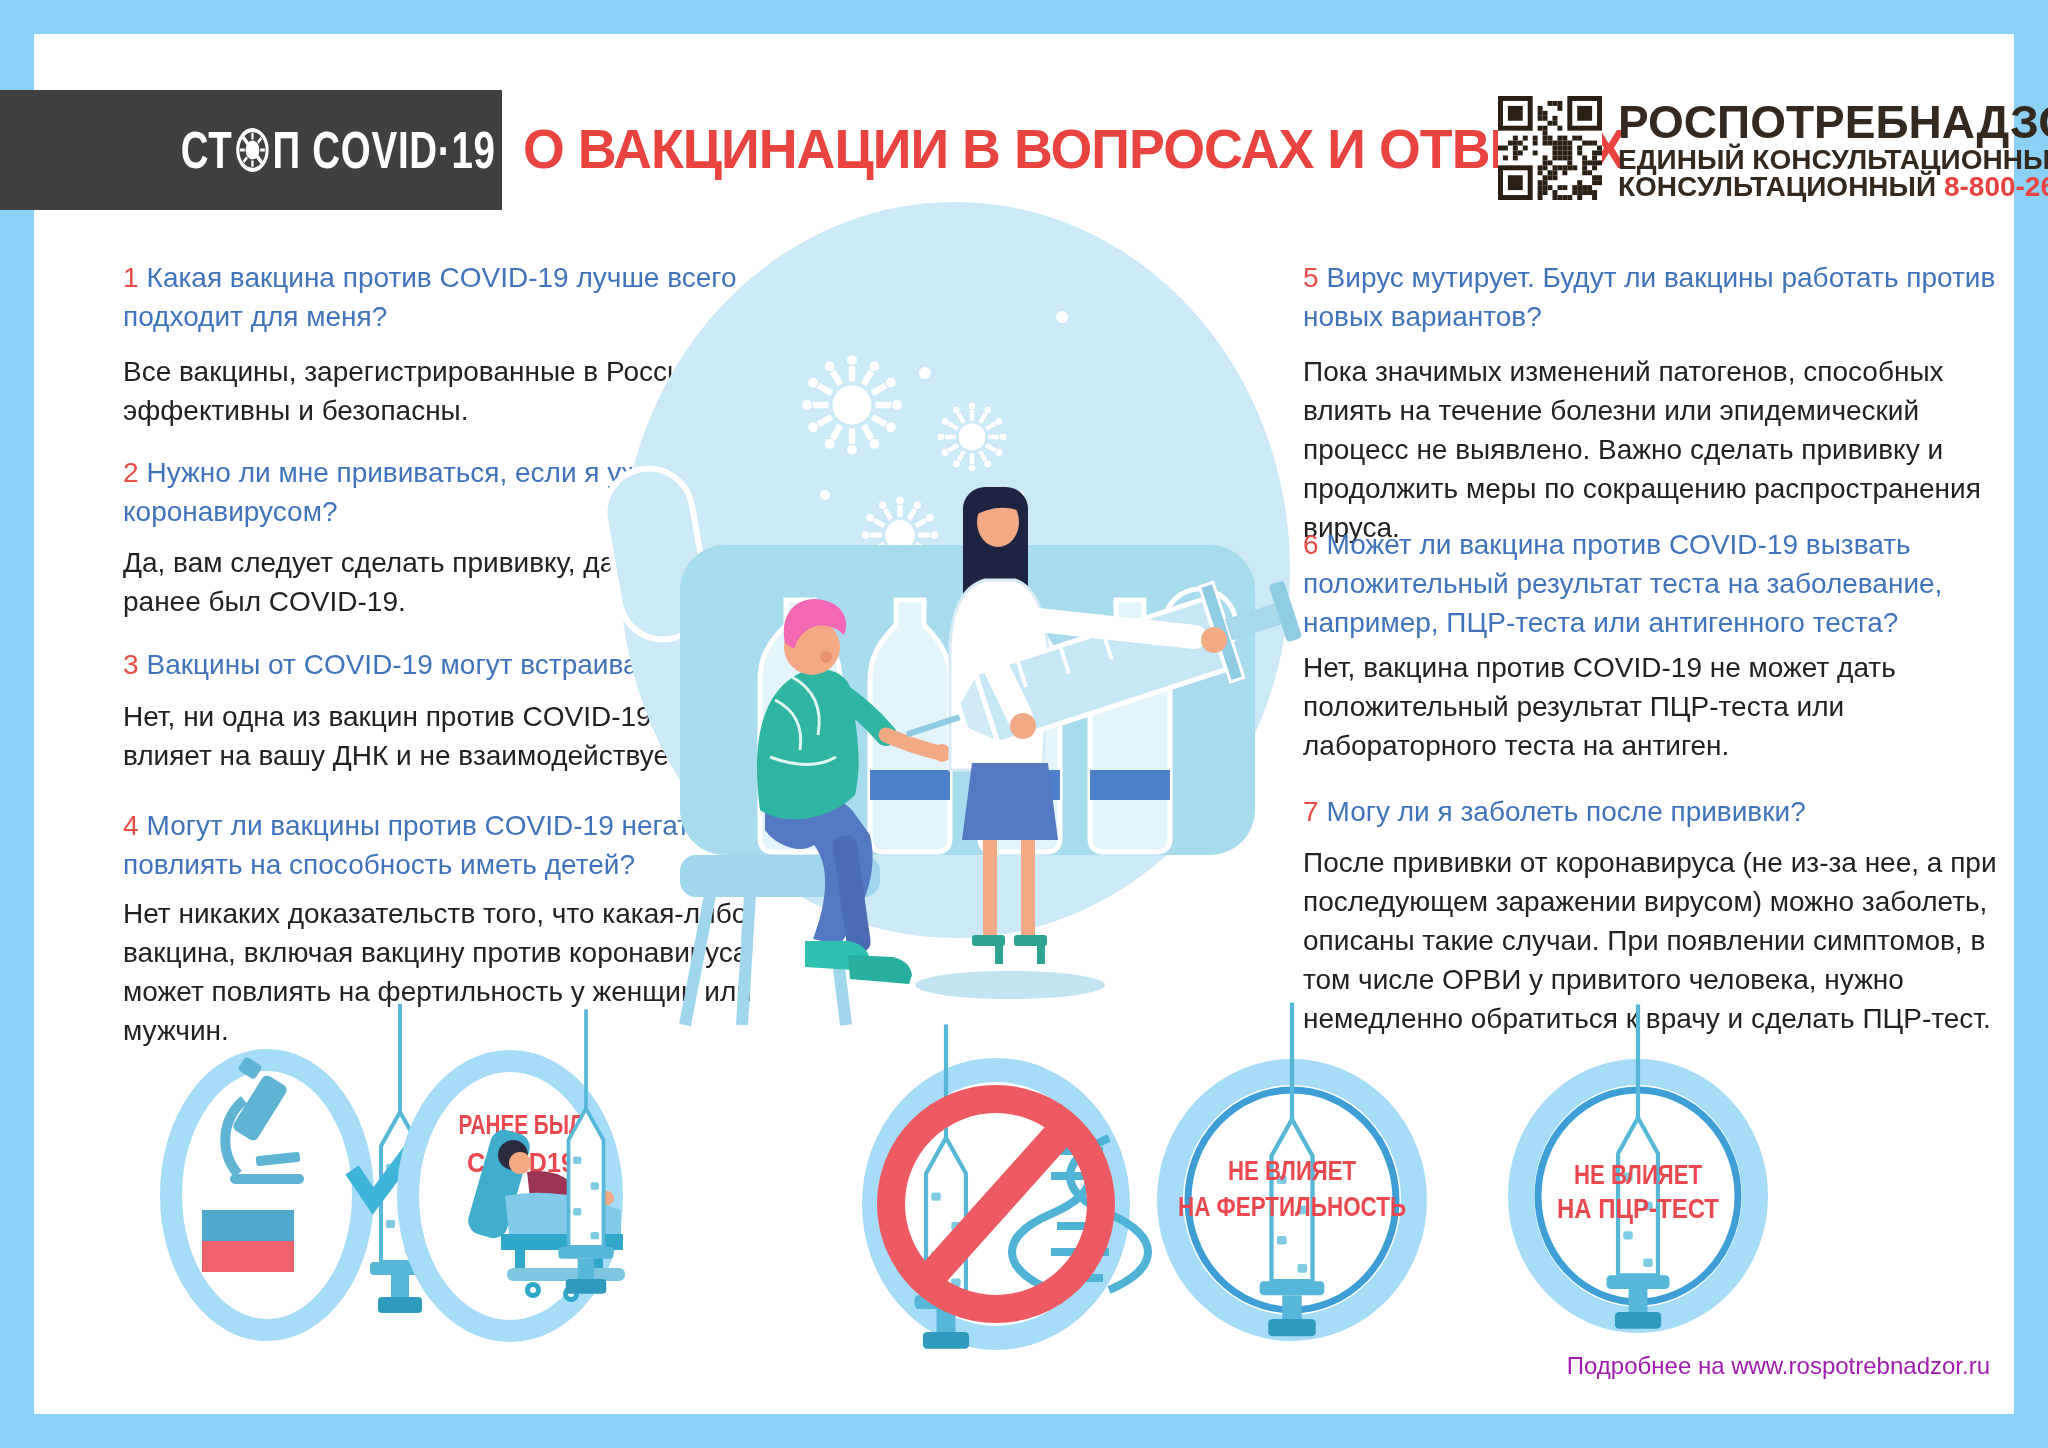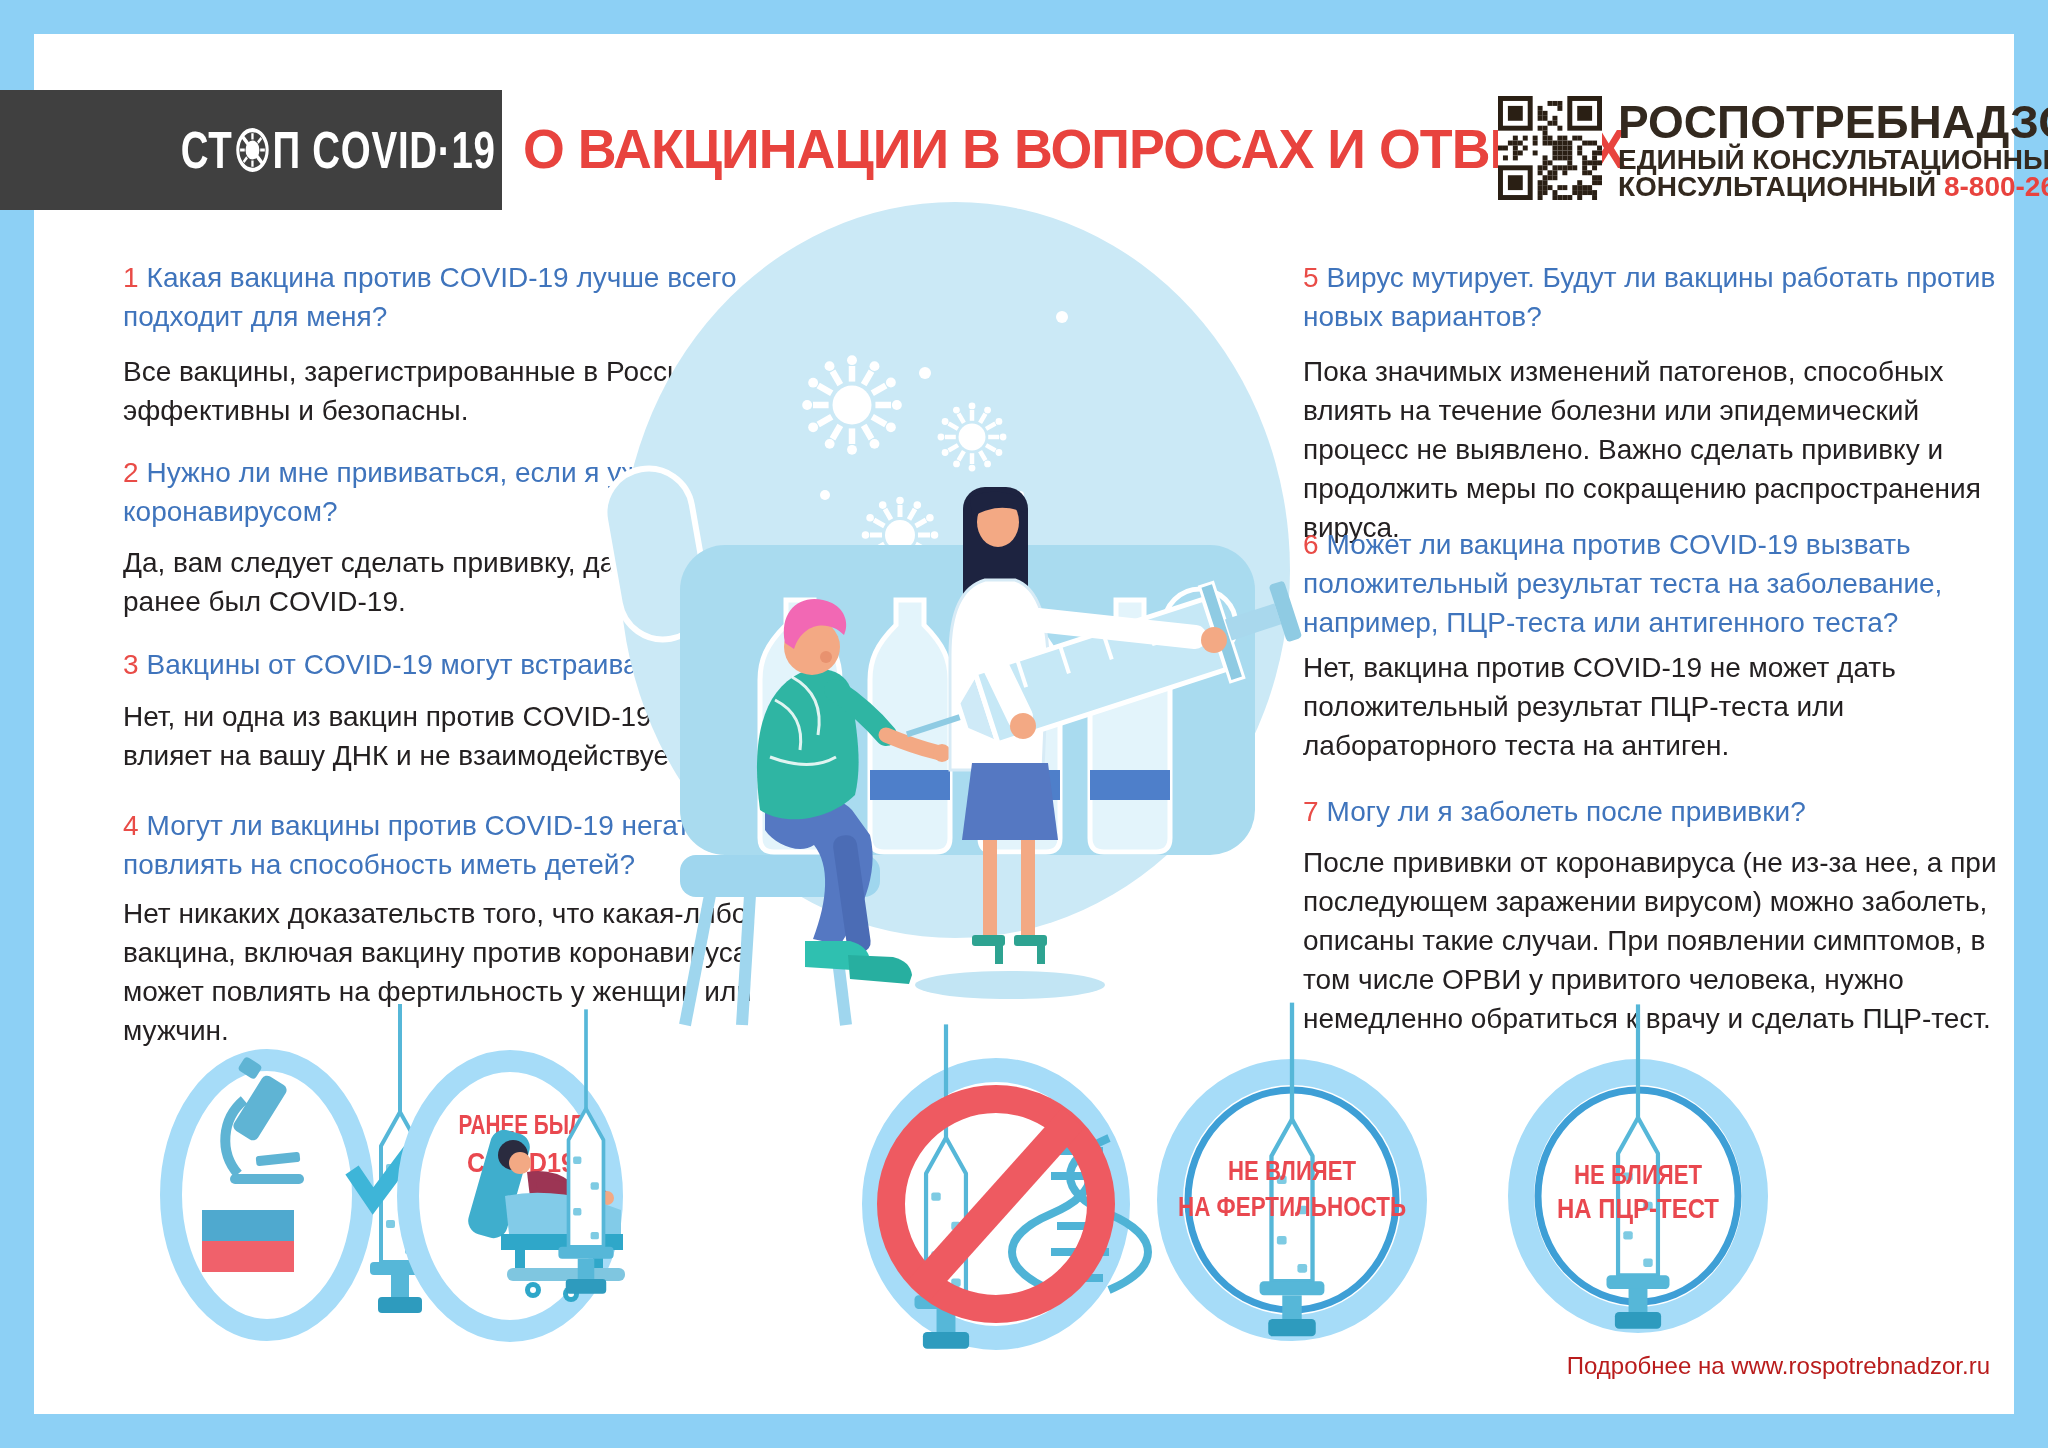--- a/index.html
+++ b/index.html
@@ -28,21 +28,21 @@
   .q{position:absolute;left:0;width:100%;font-size:28px;line-height:39px;color:#3F74BC;}
   .qnum{color:#E94C47;margin-right:8px;}
   .a{position:absolute;left:0;width:100%;font-size:28px;line-height:39px;color:#242021;}
 
   
   .illus{position:absolute;left:600px;top:195px;width:710px;height:880px;}
   .illus svg,.badge svg{overflow:visible;display:block;}
   .badge{position:absolute;}
   .badge text{font-family:"Liberation Sans",sans-serif;font-weight:bold;fill:#E9484F;text-anchor:middle;font-size:27px;}
 
-  .footer{position:absolute;right:58px;top:1352px;font-size:24px;color:#b91c1c;}
+  .footer{position:absolute;right:58px;top:1352px;font-size:24px;color:#a21caf;}
 </style>
 </head>
 <body>
 
 <div class="poster">
   <div class="panel"></div>
 
   <div class="banner">
     <div class="logo">
       <span>СТ</span>

